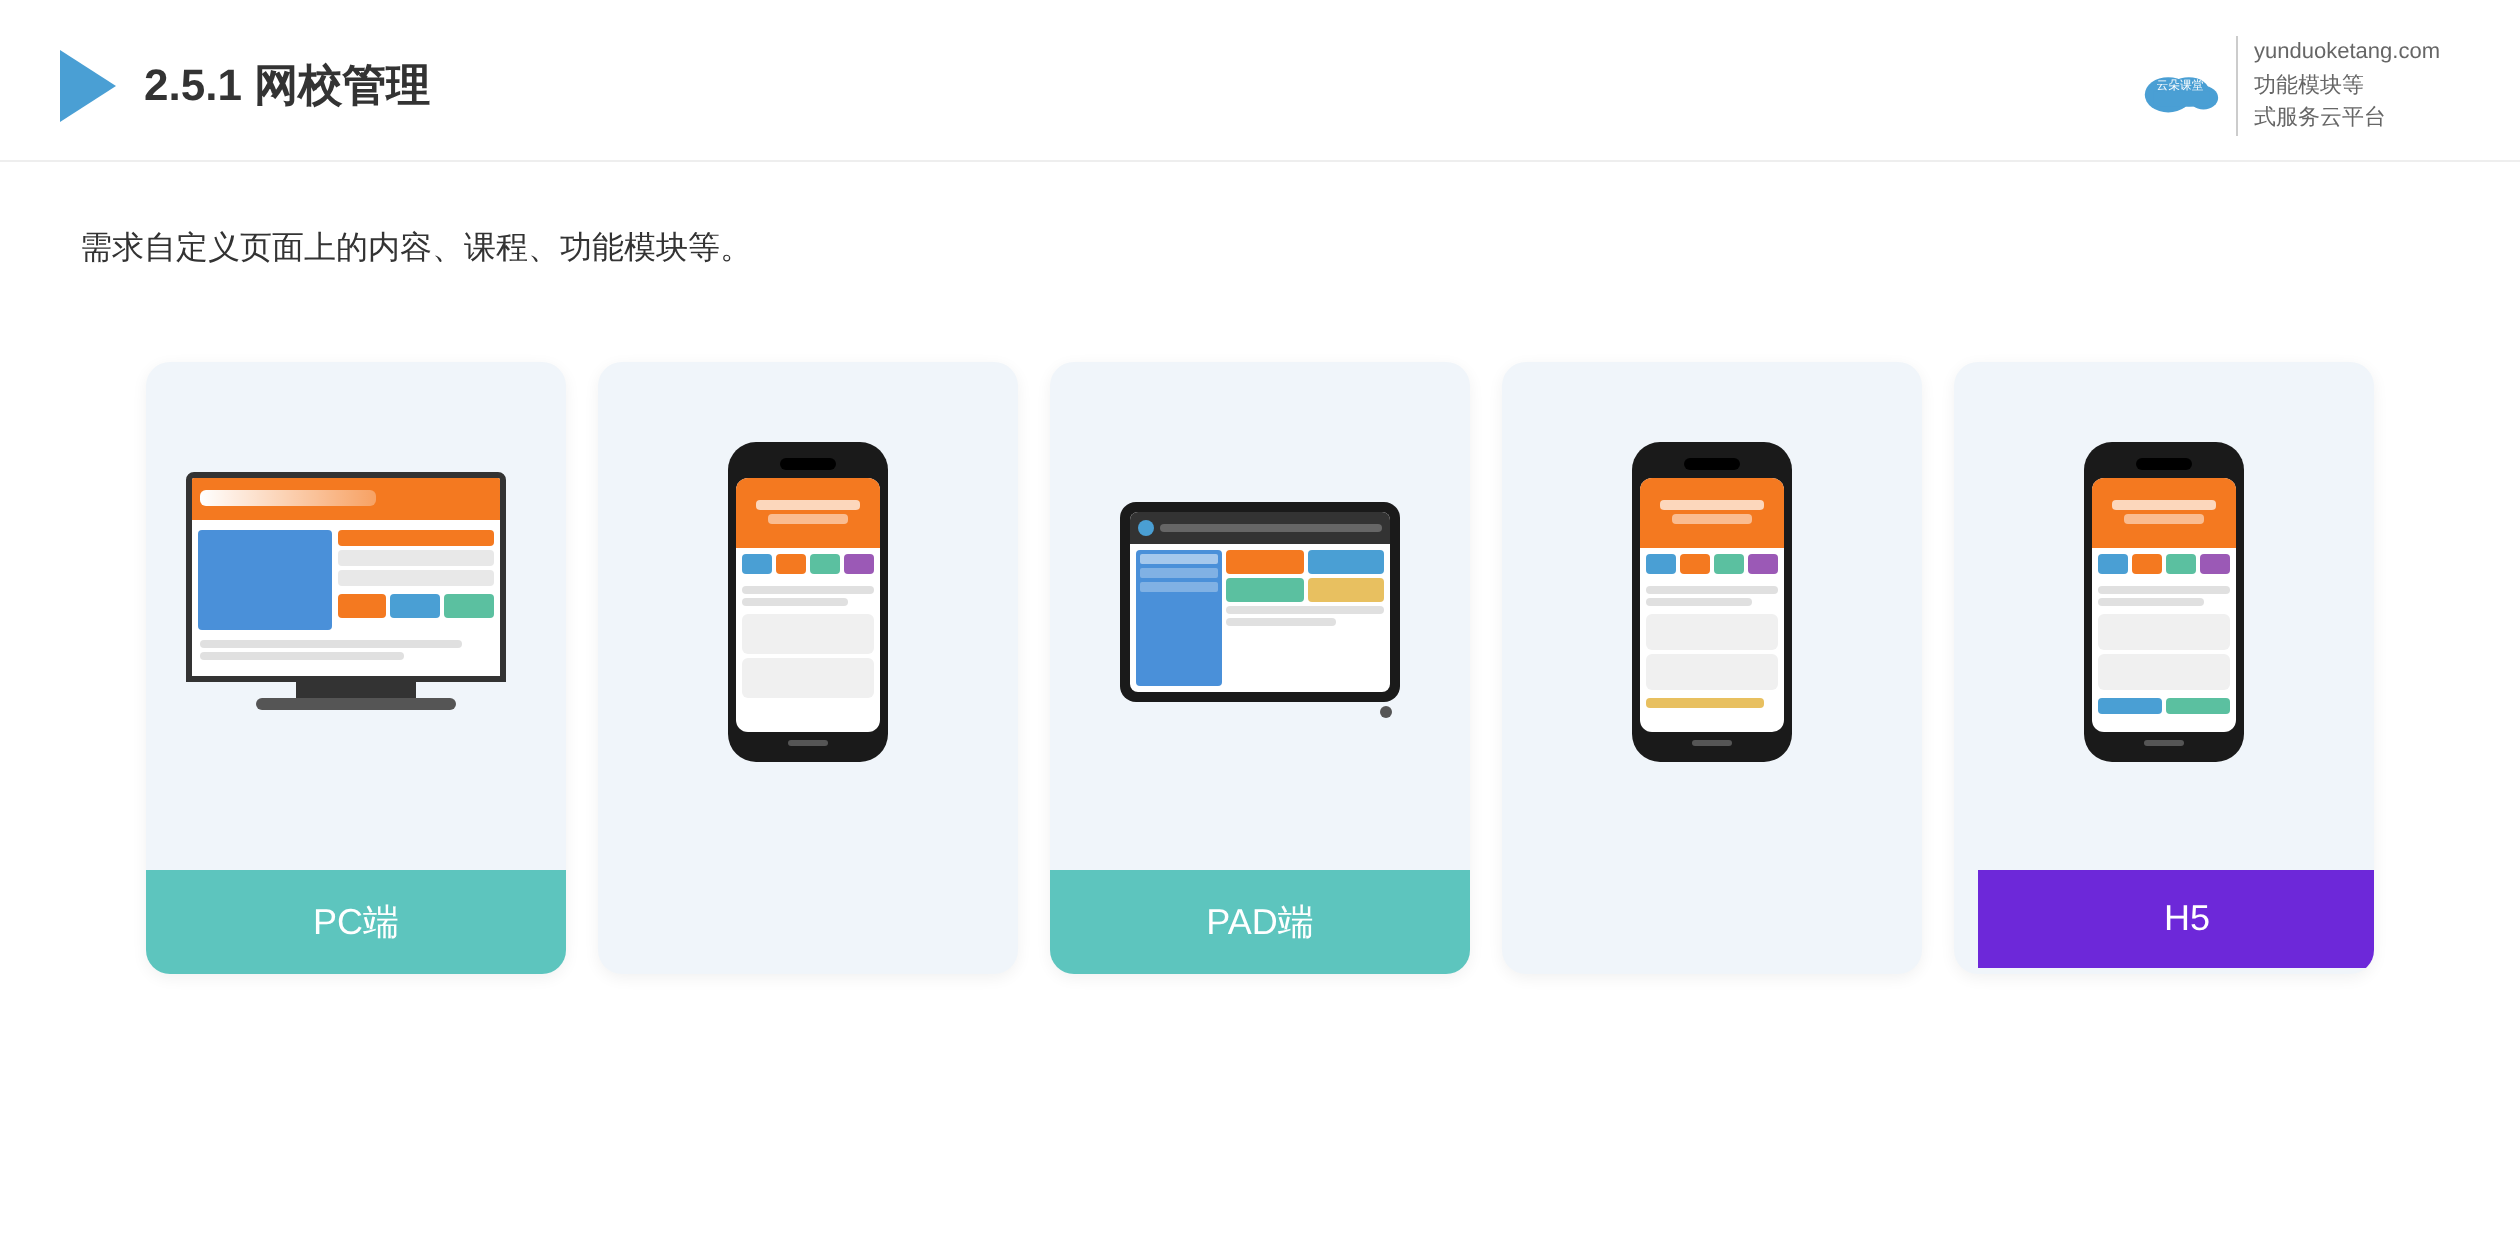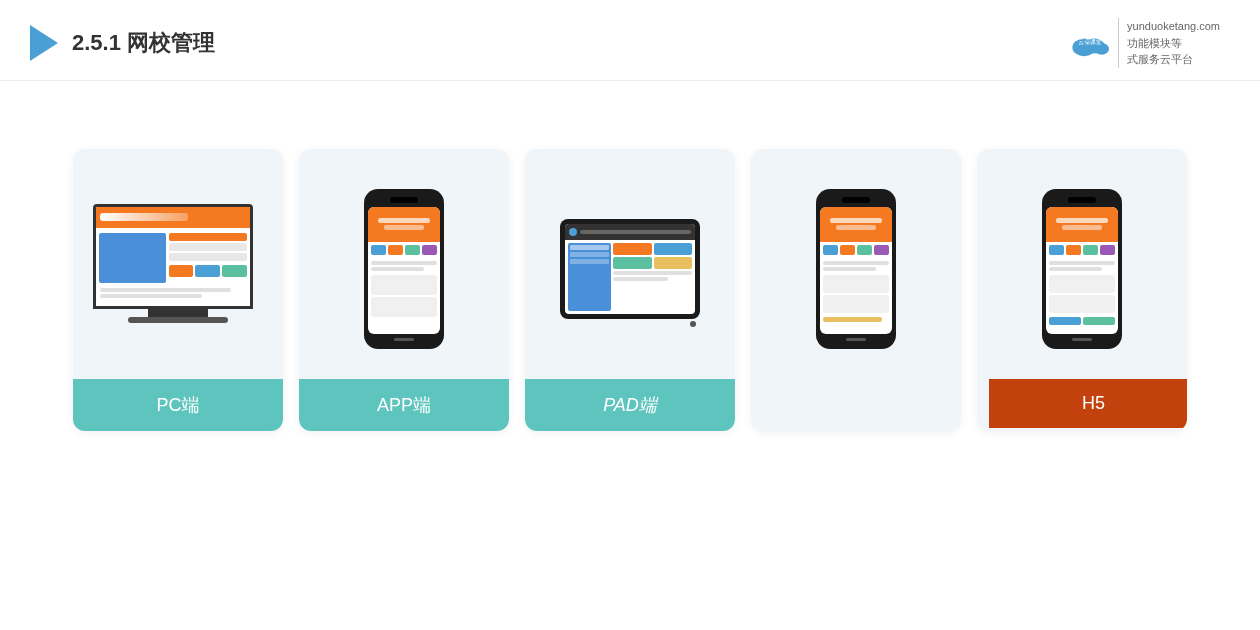--- a/index.html
+++ b/index.html
@@ -84,20 +84,21 @@
 
     .card {
       background: #f0f5fa;
       border-radius: 12px;
       width: 210px;
       display: flex;
       flex-direction: column;
       align-items: center;
       overflow: hidden;
       box-shadow: 0 2px 8px rgba(0,0,0,0.06);
+      gap: 24px;
     }
 
     .card-image-area {
       width: 100%;
       height: 230px;
       display: flex;
       align-items: center;
       justify-content: center;
       padding: 20px 16px 10px;
       position: relative;
@@ -189,23 +190,23 @@
       color: #fff;
       text-align: center;
       font-size: 18px;
       font-weight: 500;
       padding: 14px 0;
     }
 
     
     .card:nth-child(1) .card-label { background: #5dc5be; }
     .card:nth-child(2) .card-label { background: #5dc5be; }
-    .card:nth-child(3) .card-label { background: #5dc5be; font-style: italic; }
+    .card:nth-child(3) .card-label { background: #5dc5be; }
     .card:nth-child(4) .card-label { background: #5dc5be; }
-    .card:nth-child(5) .card-label { background: #c2410c; margin-left: 23px; }
+    .card:nth-child(5) .card-label { background: #6d28d9; margin-left: 23px; }
 
     
     .screen-img-placeholder {
       width: 100%;
       height: 100%;
       display: flex;
       flex-direction: column;
       overflow: hidden;
     }
 
@@ -239,20 +240,21 @@
     </svg>
     <div class="brand-text">
       <span>yunduoketang.com</span>
       <span>功能模块等</span>
       <span>式服务云平台</span>
     </div>
   </div>
 </div>
 
 <div class="description">
+  <div>需求自定义页面上的内容、课程、功能模块等。</div>
 </div>
 
 <div class="cards-container">
 
   <div class="card">
     <div class="card-image-area">
       <div class="pc-mock">
         <div class="pc-screen">
           <div class="screen-img-placeholder">
             <div class="mini-banner">
@@ -304,21 +306,20 @@
               <div style="height:4px; background:#e0e0e0; border-radius:2px;"></div>
               <div style="height:4px; background:#e0e0e0; border-radius:2px; width:80%;"></div>
               <div style="height:20px; background:#f0f0f0; border-radius:3px; margin-top:2px;"></div>
               <div style="height:20px; background:#f0f0f0; border-radius:3px;"></div>
             </div>
           </div>
         </div>
         <div class="phone-home"></div>
       </div>
     </div>
-    <div class="card-label">APP端</div>
   </div>
 
   <div class="card">
     <div class="card-image-area">
       <div class="pad-mock">
         <div class="pad-screen">
           <div style="width:100%; height:100%; display:flex; flex-direction:column; overflow:hidden;">
             <div style="background:#333; height:18%; display:flex; align-items:center; padding:0 4px; gap:3px;">
               <div style="width:8px; height:8px; background:#4a9fd4; border-radius:50%;"></div>
               <div style="flex:1; height:4px; background:#666; border-radius:2px;"></div>

